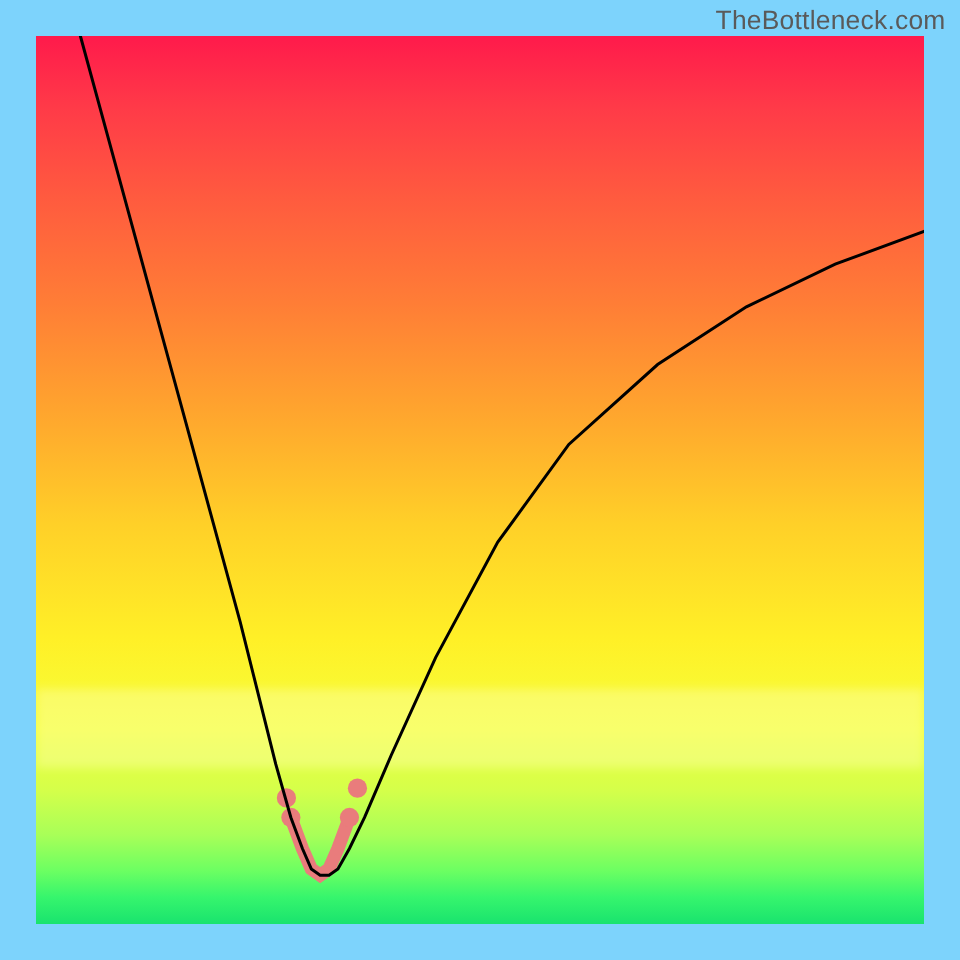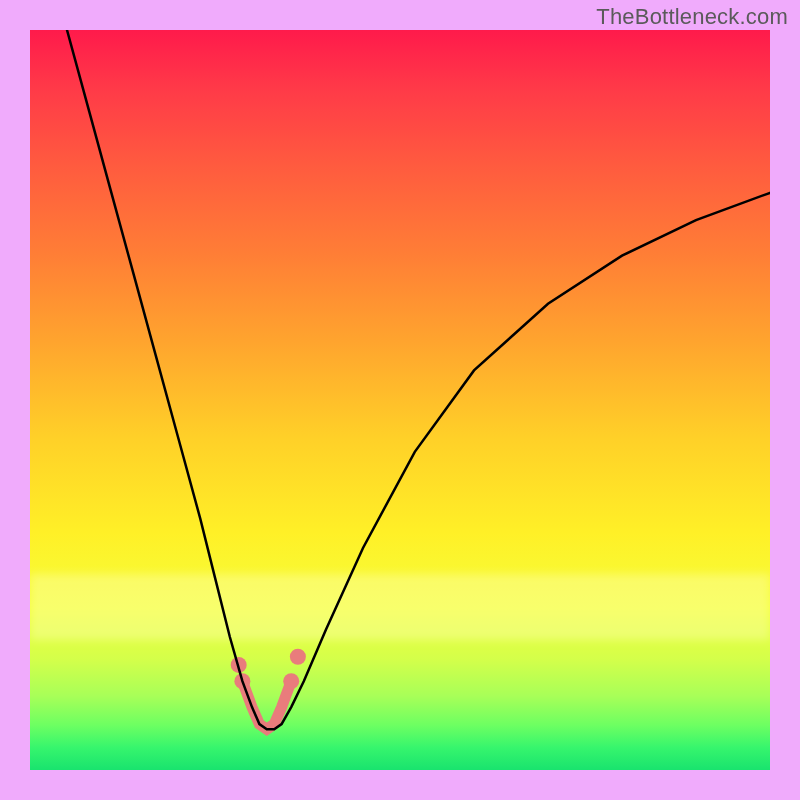--- a/index.html
+++ b/index.html
@@ -8,21 +8,21 @@
     width: 800px;
     height: 800px;
     overflow: hidden;
     background: #000;
     font-family: Arial, Helvetica, sans-serif;
   }
   .frame {
     position: relative;
     width: 800px;
     height: 800px;
-    background: #f0abfc;
+    background: #7dd3fc;
   }
   .watermark {
     position: absolute;
     top: 4px;
     right: 12px;
     color: #5a5a5a;
     font-size: 22px;
     font-weight: 500;
     letter-spacing: 0.2px;
     z-index: 10;

